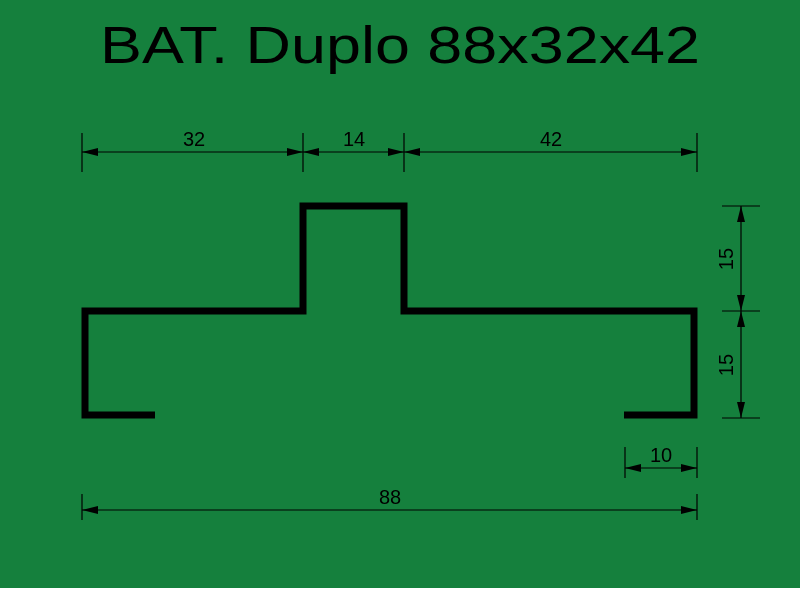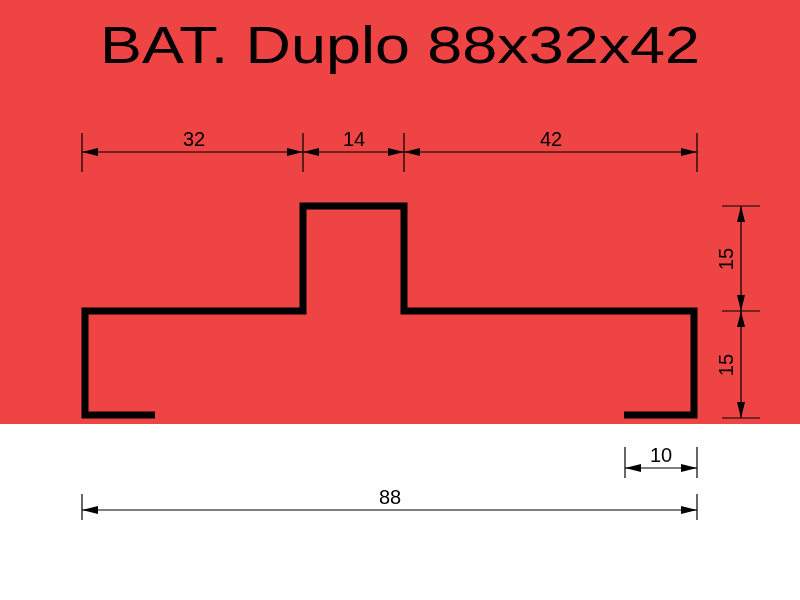--- a/index.html
+++ b/index.html
@@ -9,22 +9,22 @@
   }
   body {
     width: 800px;
     height: 600px;
     overflow: hidden;
     font-family: "Liberation Sans", sans-serif;
   }
   #drawing-canvas {
     position: relative;
     width: 800px;
-    height: 424px;
-    background: #ef4444;
+    height: 588px;
+    background: #15803d;
   }
   .title-text {
     font-family: "Liberation Sans", sans-serif;
     font-size: 52px;
     font-weight: 400;
     fill: #000000;
     letter-spacing: 0px;
   }
   .dim-text {
     font-family: "Liberation Sans", sans-serif;

